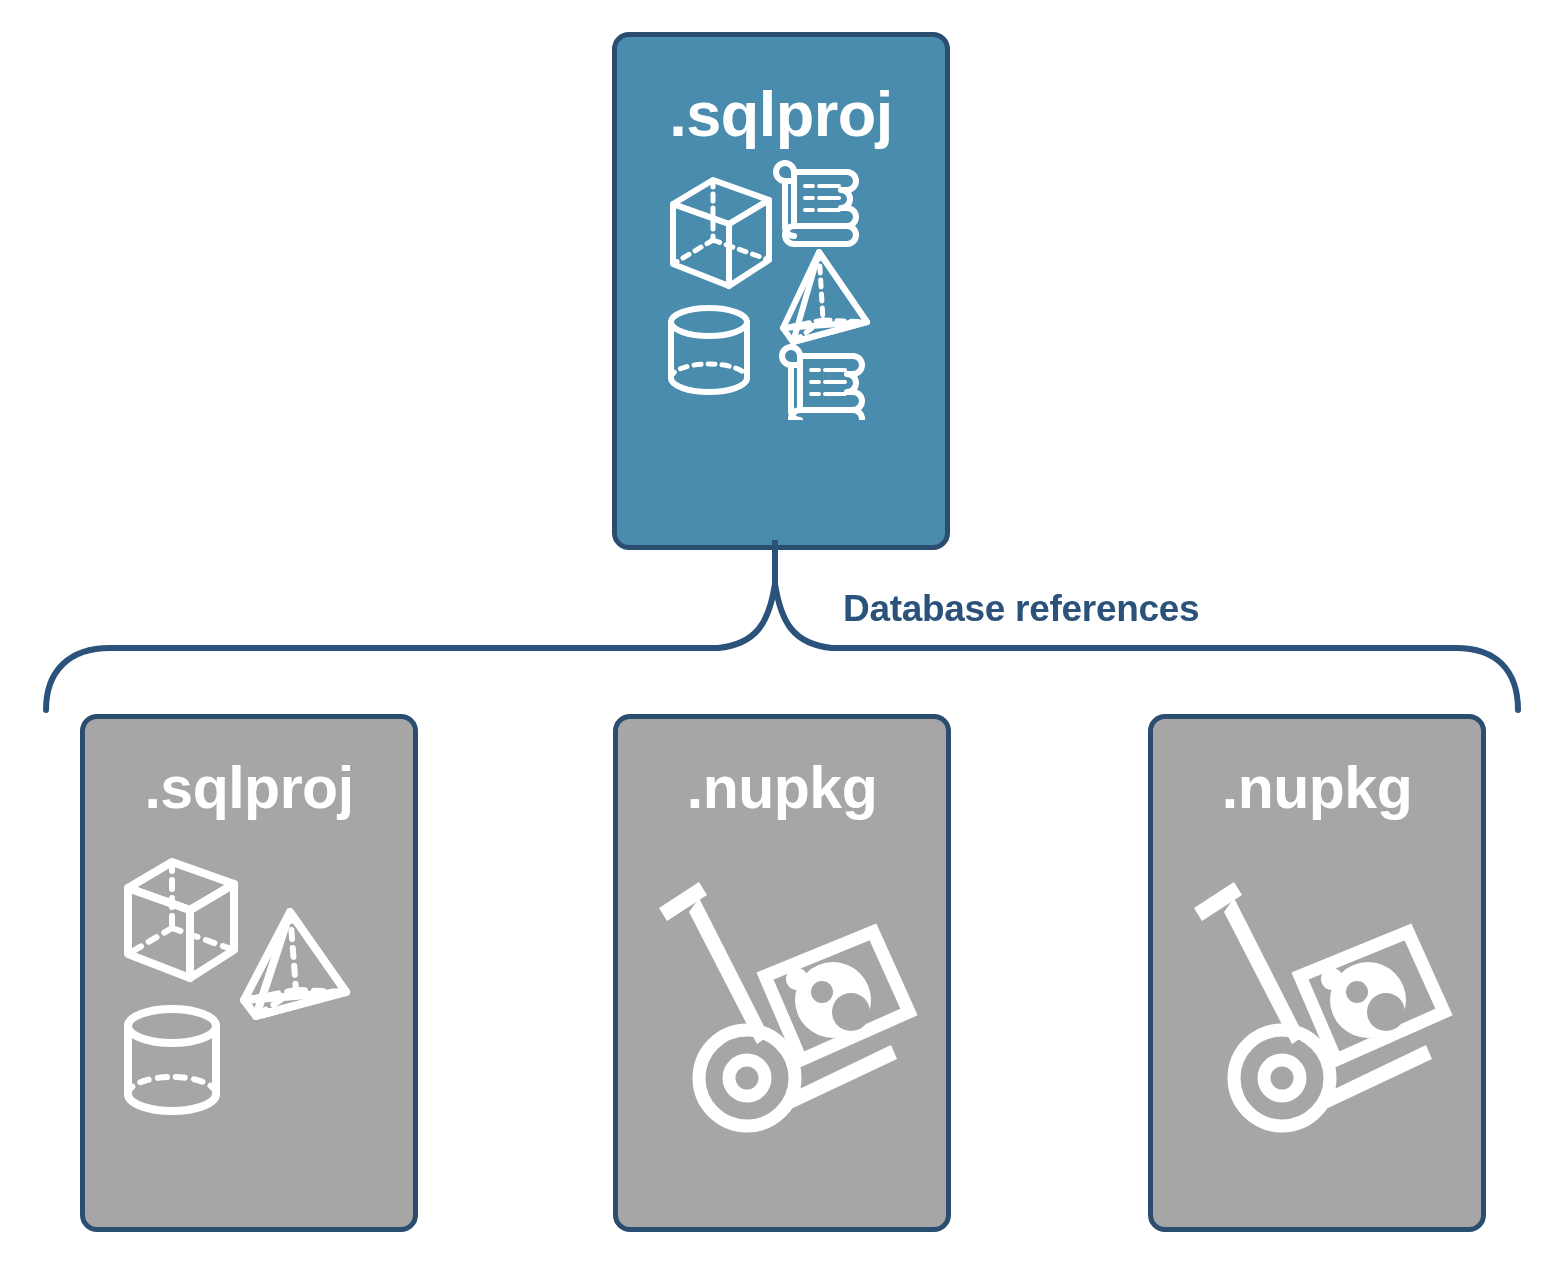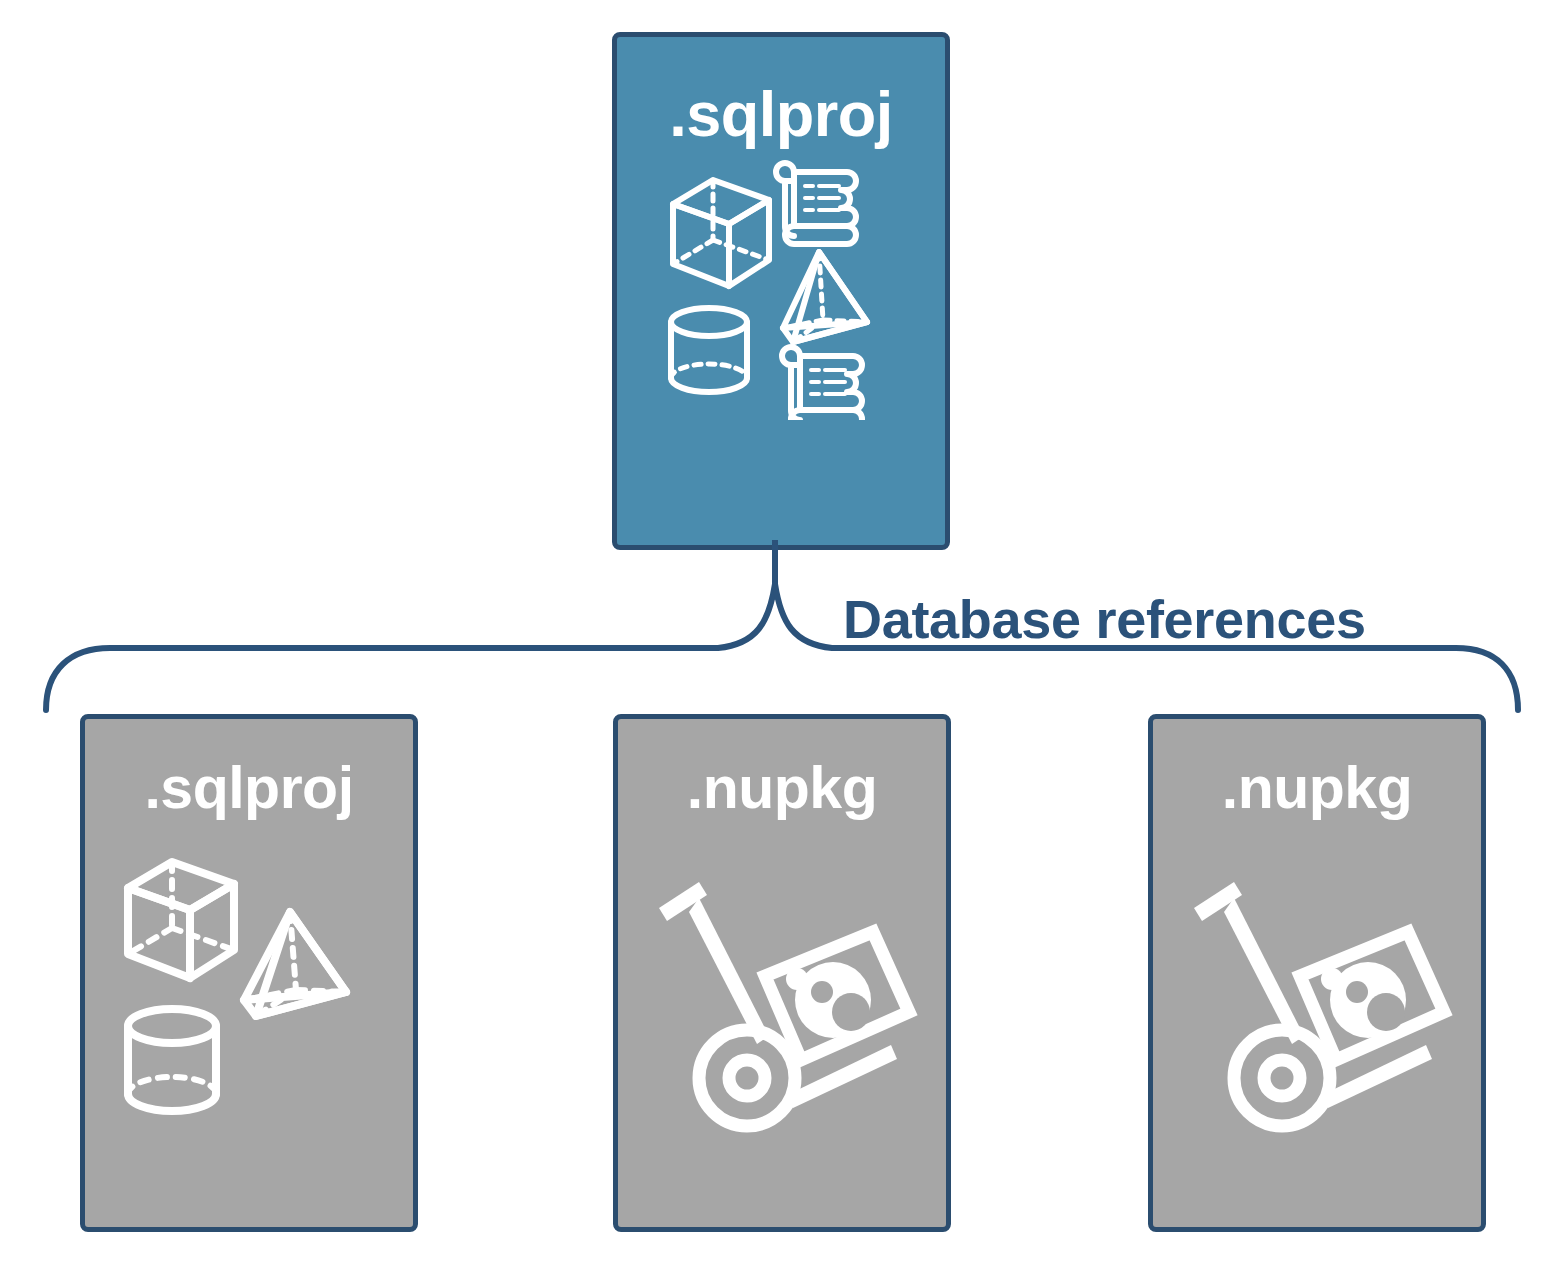--- a/index.html
+++ b/index.html
@@ -16,21 +16,21 @@
     height: 1274px;
     background: #ffffff;
     overflow: hidden;
   }
 
   
   .card {
     position: absolute;
     box-sizing: border-box;
     border: 5px solid #2b4d6f;
-    border-radius: 8px;
+    border-radius: 17px;
     display: flex;
     flex-direction: column;
     align-items: center;
   }
   .card.primary {
     background: #4a8cae;
   }
   .card.secondary {
     background: #a6a6a6;
   }
@@ -83,21 +83,21 @@
     width: 1566px;
     height: 210px;
     pointer-events: none;
   }
 
   
   #brace-label {
     position: absolute;
     left: 843px;
     top: 588px;
-    font-size: 54px;
+    font-size: 37px;
     font-weight: bold;
     color: #2b527a;
     letter-spacing: -0.3px;
     white-space: nowrap;
   }
 </style>
 </head>
 <body>
 
 <div id="stage">

